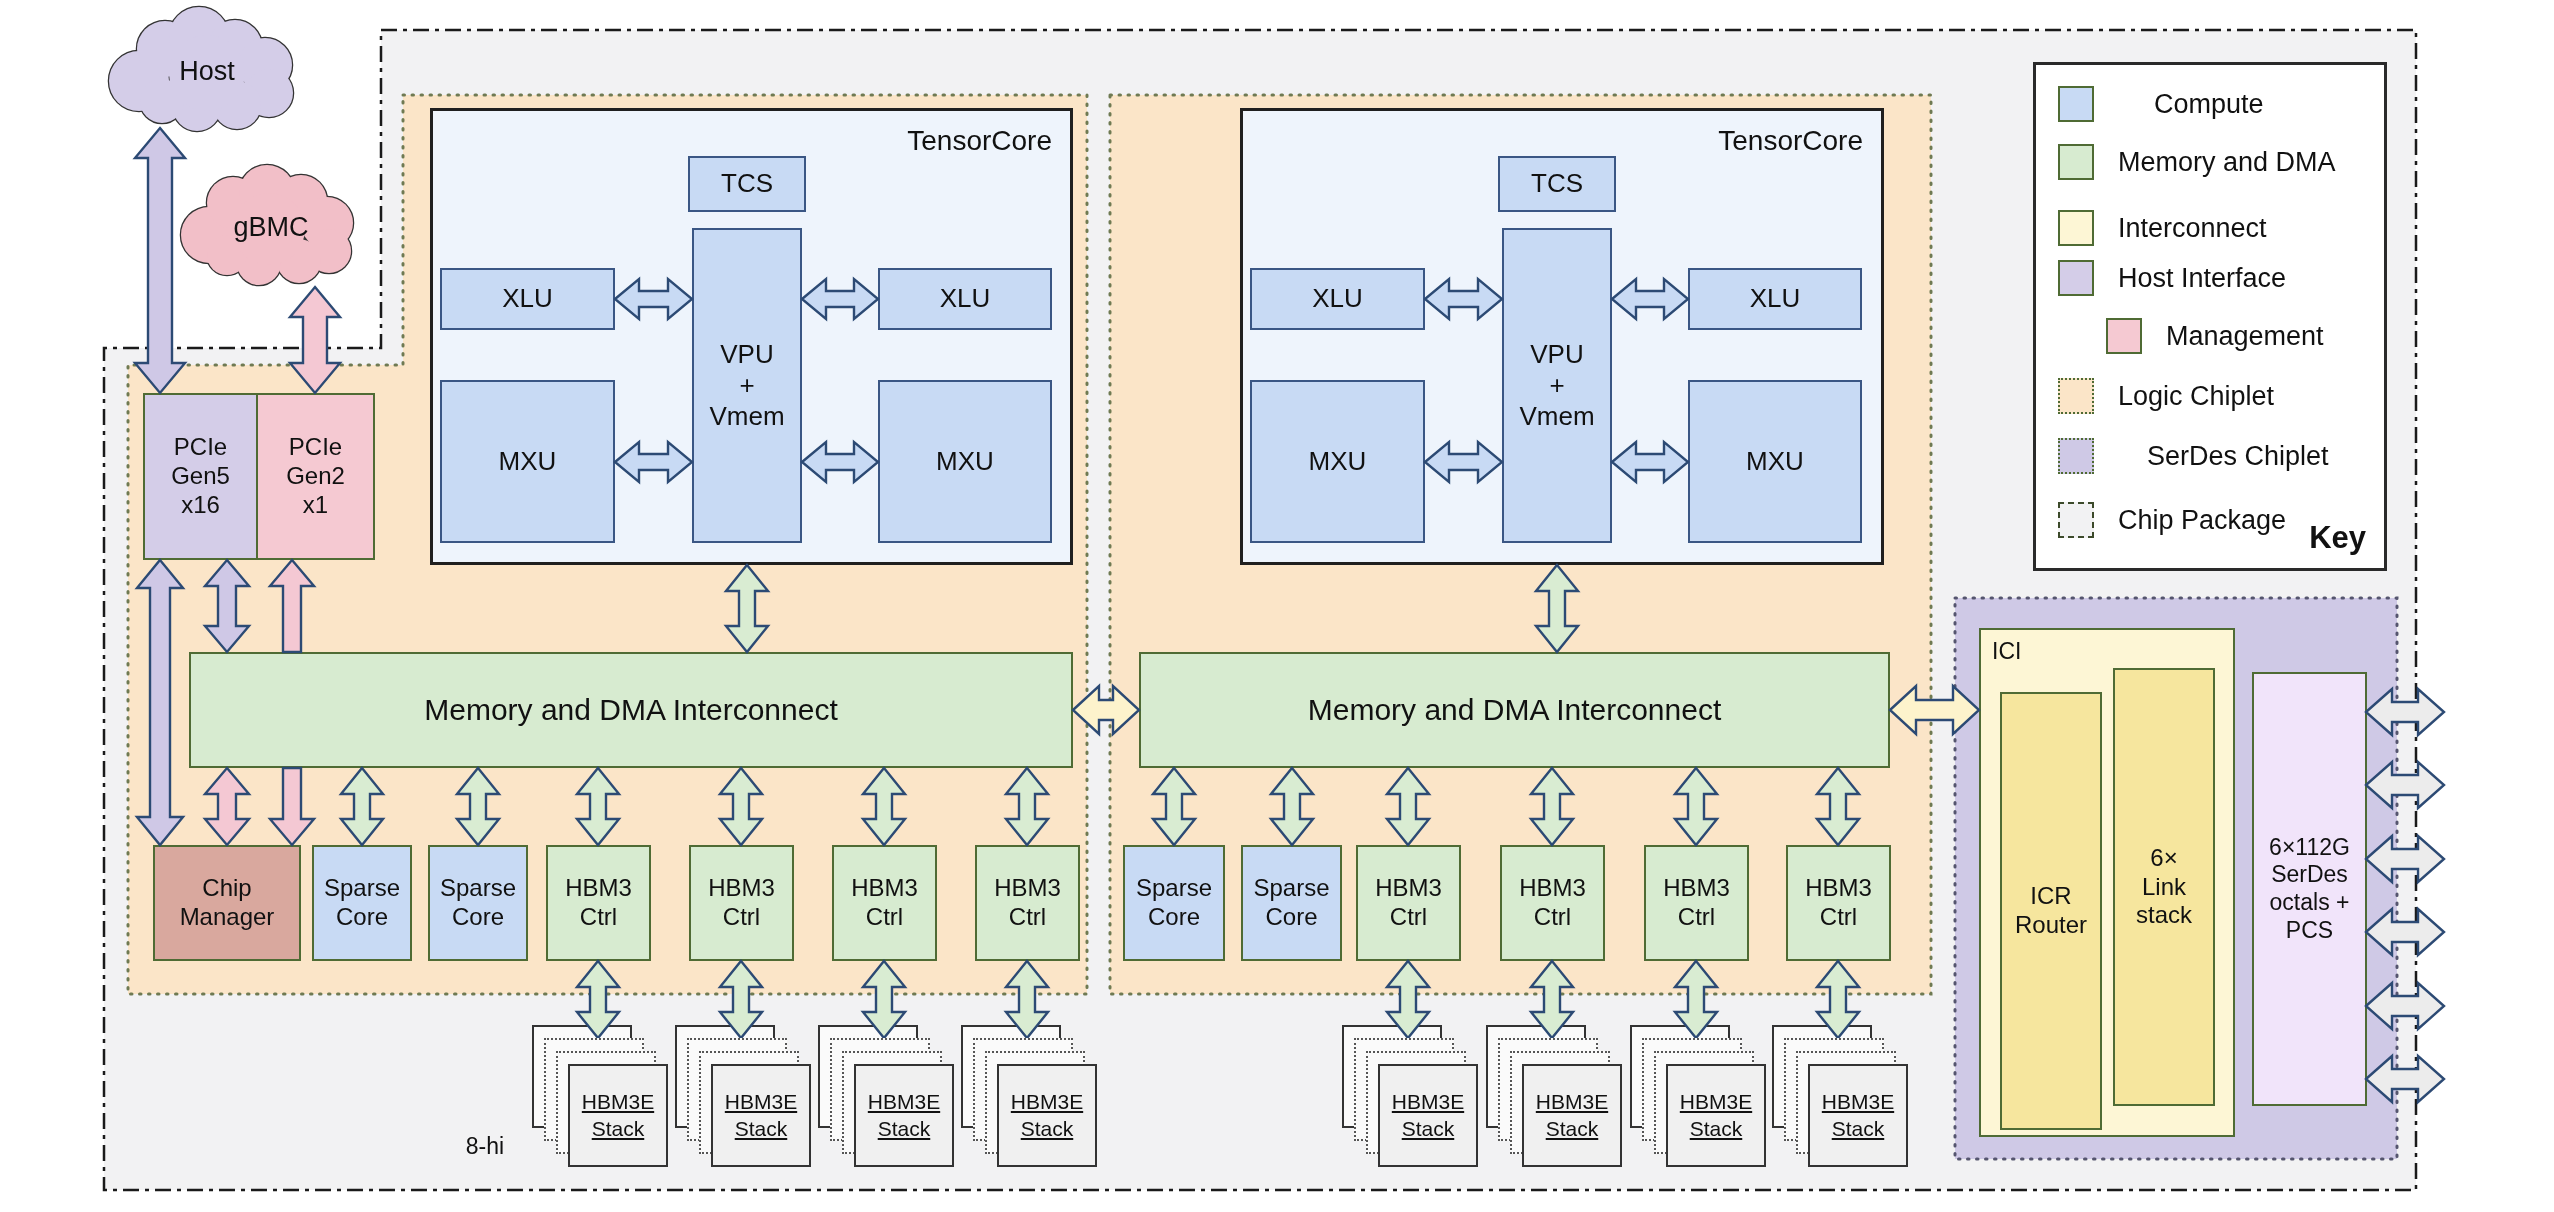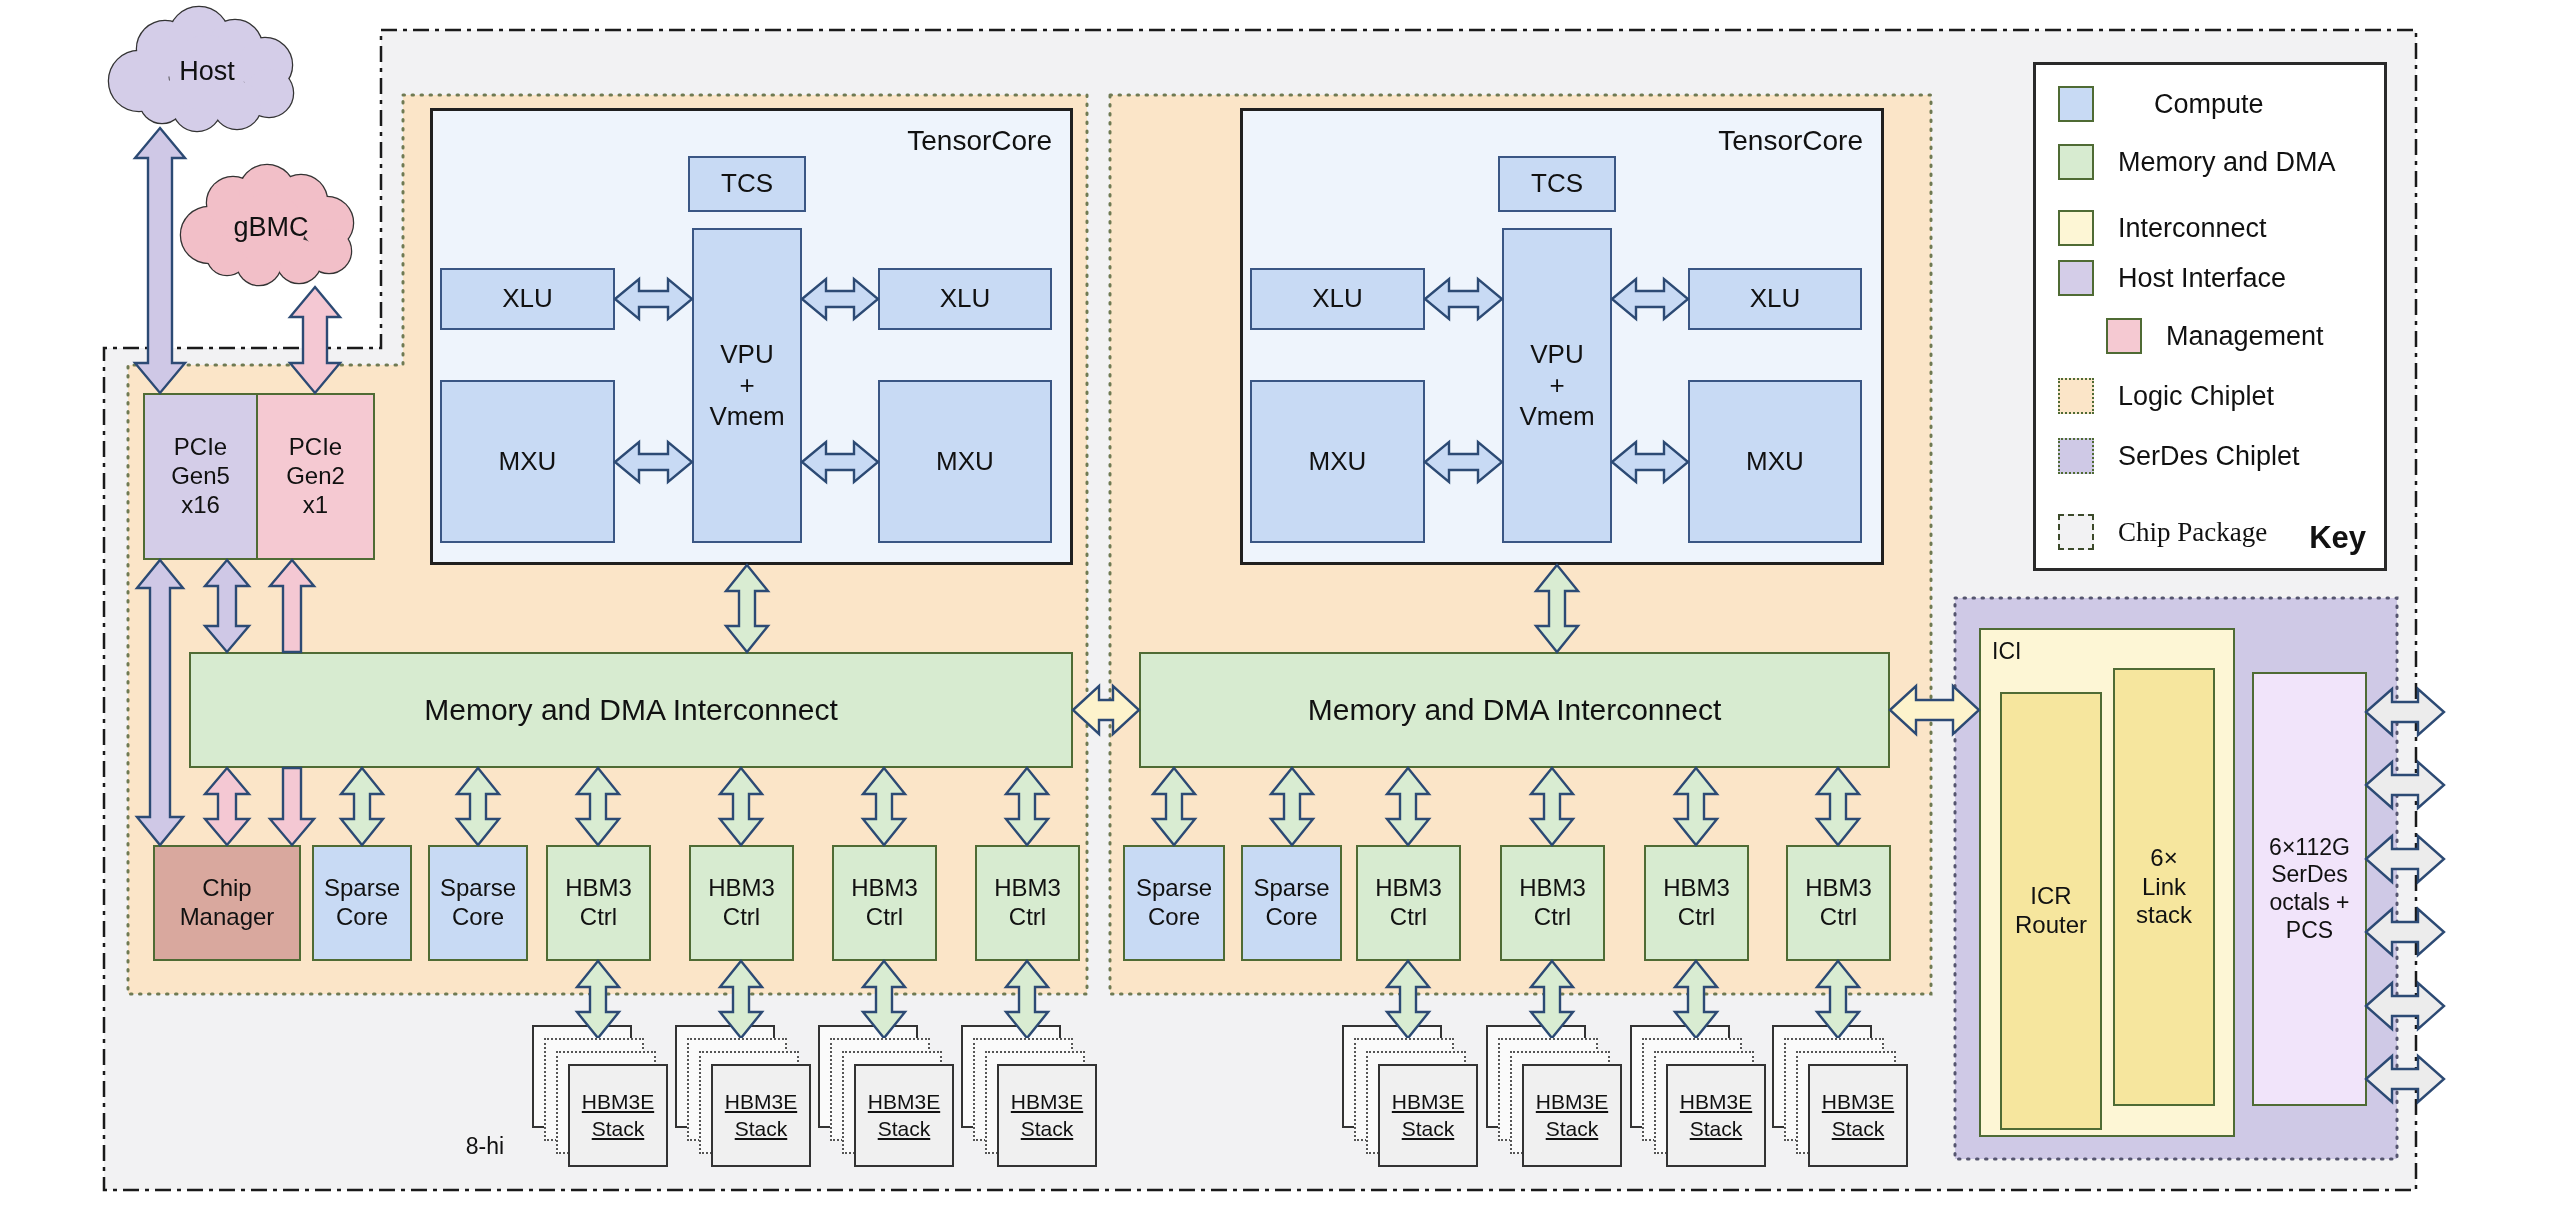--- a/index.html
+++ b/index.html
@@ -247,25 +247,25 @@
       <span class="key-label">Host Interface</span>
     </div>
     <div class="key-row" style="top:252px;padding-left:48px;">
       <span class="sw" style="background-color: rgb(245, 201, 210);"></span>
       <span class="key-label">Management</span>
     </div>
     <div class="key-row" style="top:312px;">
       <span class="sw dotted" style="background-color: rgb(251, 229, 200);"></span>
       <span class="key-label">Logic Chiplet</span>
     </div>
-    <div class="key-row" style="top:372px;">
+    <div class="key-row" style="top:372px;gap:29px;">
       <span class="sw dotted" style="background-color: rgb(207, 201, 230);"></span>
       <span class="key-label">SerDes Chiplet</span>
     </div>
-    <div class="key-row" style="top:448px;font-family:Liberation Serif, serif;">
+    <div class="key-row" style="top:436px;">
       <span class="sw dashdot" style="background-color: rgb(242, 242, 243);"></span>
       <span class="key-label">Chip Package</span>
     </div>
     <div class="key-title">Key</div>
   </div>
 
   <svg class="layer" id="arrow-svg" width="2554" height="1212" viewBox="0 0 2554 1212">
       <polygon points="160,128 185,158 172,158 172,363 185,363 160,393 135,363 148,363 148,158 135,158" fill="#cfc8e6" stroke="#2c4a74" stroke-width="2.4" stroke-linejoin="miter"></polygon>
       <polygon points="315,287 340,317 327,317 327,363 340,363 315,393 290,363 303,363 303,317 290,317" fill="#f4c8d3" stroke="#2c4a74" stroke-width="2.4" stroke-linejoin="miter"></polygon>
       <polygon points="160,560 183,588 170,588 170,817 183,817 160,845 137,817 150,817 150,588 137,588" fill="#cfc8e6" stroke="#2c4a74" stroke-width="2.4" stroke-linejoin="miter"></polygon>

